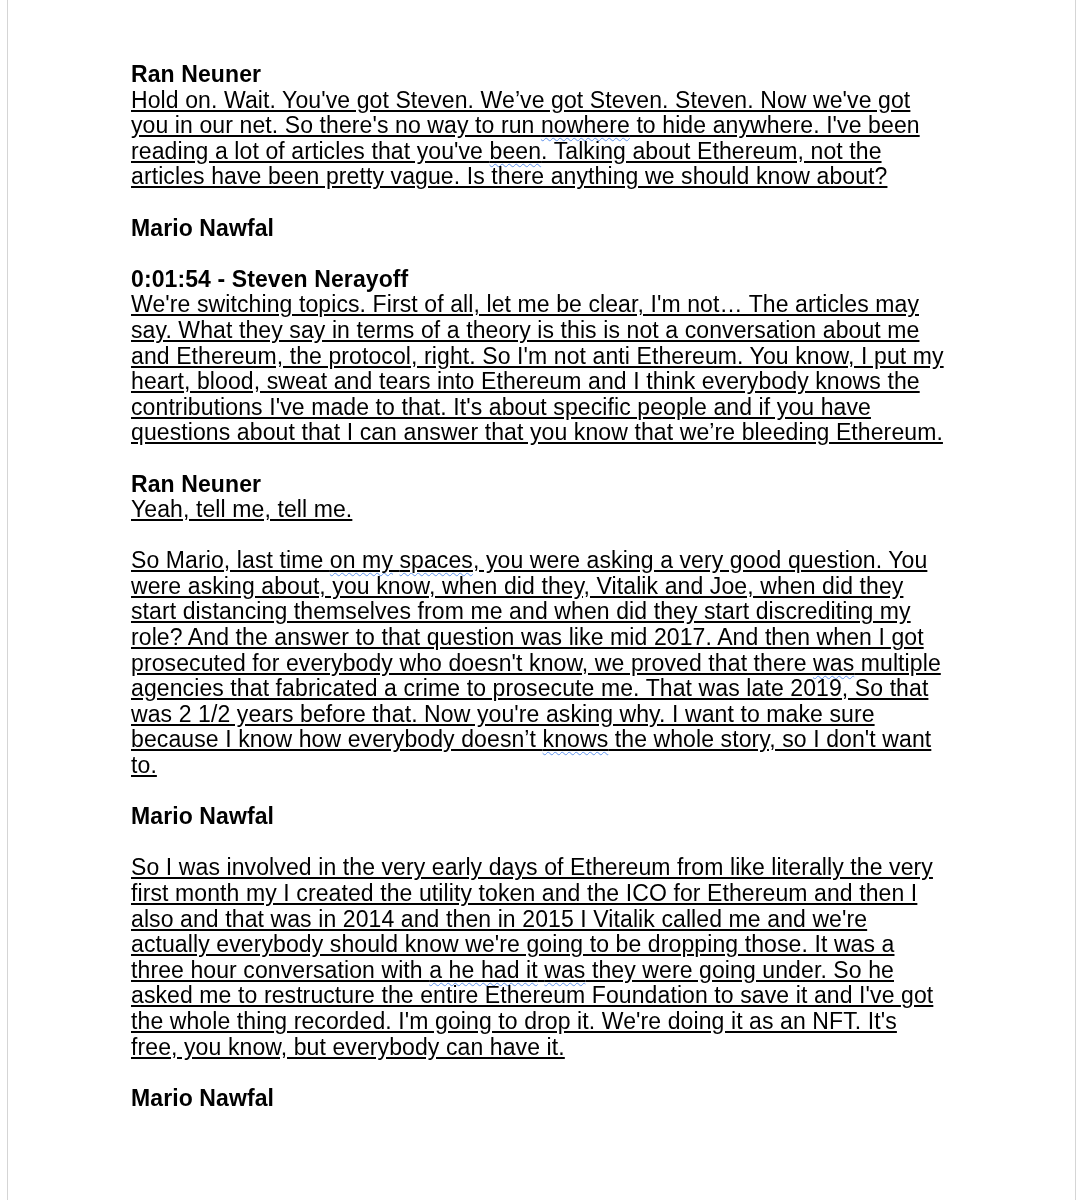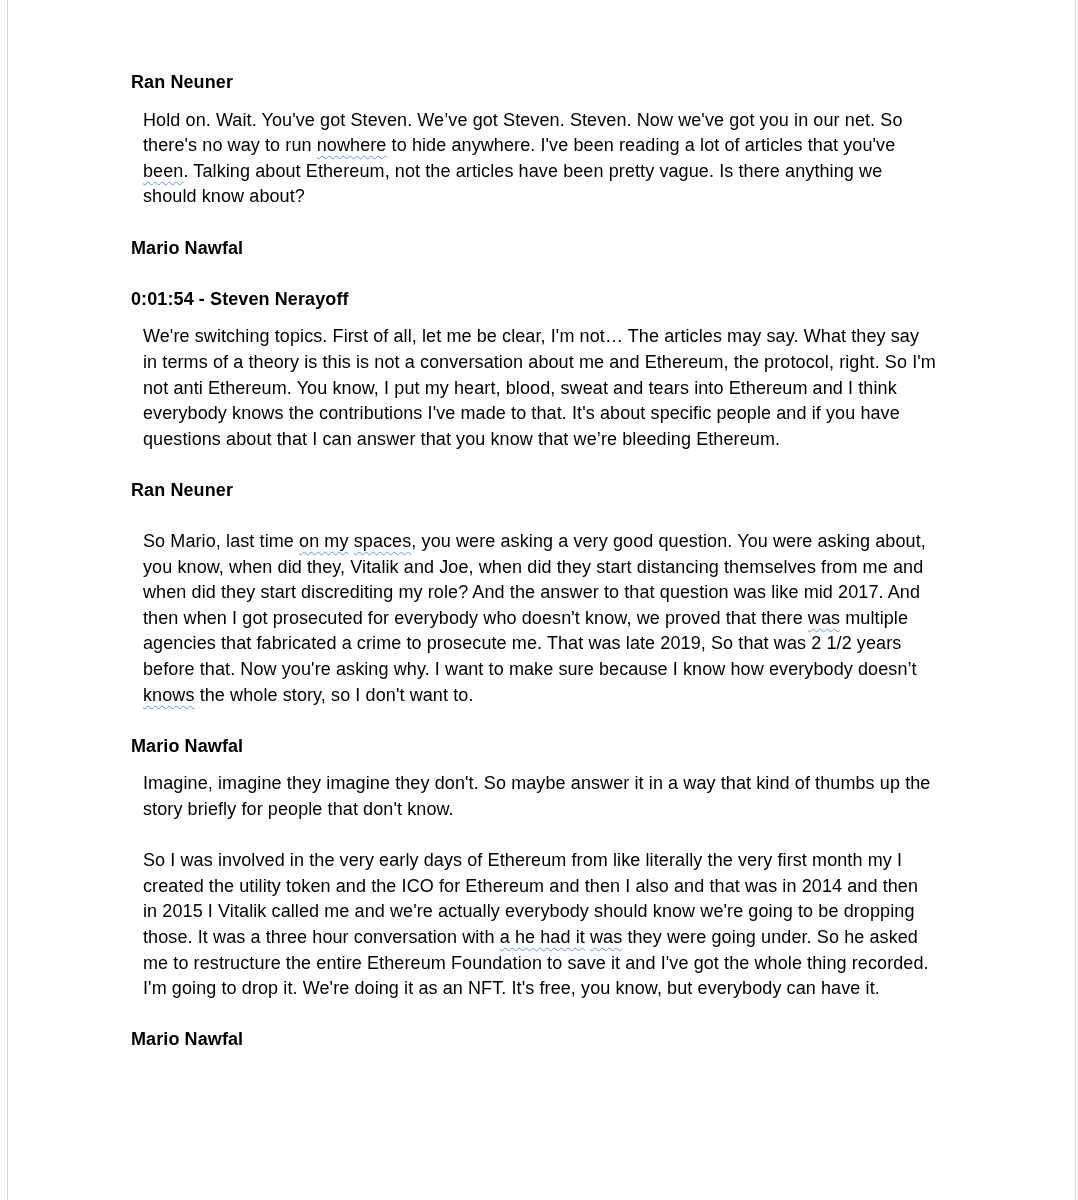--- a/index.html
+++ b/index.html
@@ -20,35 +20,36 @@
     top: 0;
     bottom: 0;
     width: 1px;
     background: var(--edge-color, #d5d5d5);
   }
   .page-edge.left  { left: 7px; }
   .page-edge.right { left: 1075px; }
 
   .transcript {
     position: absolute;
-    top: 70px;
+    top: 62px;
     left: 131px;
     width: 818px;
-    font-size: 18px;
+    font-size: 23px;
     line-height: 25.6px;
     letter-spacing: 0.1px;
   }
   .entry { margin: 0 0 25.6px 0; }
   .entry:last-child { margin-bottom: 0; }
   .speaker-line {
     font-weight: bold;
     margin: 0;
   }
   .entry p {
-    margin: 12px;
+    margin: 0;
+    text-decoration: underline;
   }
   .misspelled {
     text-decoration-line: underline;
     text-decoration-style: wavy;
     text-decoration-color: var(--squiggle-color, #5f93ec);
     text-decoration-thickness: 1px;
     text-underline-offset: 4px;
   }
 </style>
 </head>
@@ -64,27 +65,27 @@
     </div>
     <div class="entry">
       <div class="speaker-line">Mario Nawfal</div>
     </div>
     <div class="entry">
       <div class="speaker-line">0:01:54 - Steven Nerayoff</div>
       <p><span>We're switching topics. First of all, let me be clear, I'm not… The articles may say. What they say in terms of a theory is this is not a conversation about me and Ethereum, the protocol, right. So I'm not anti Ethereum. You know, I put my heart, blood, sweat and tears into Ethereum and I think everybody knows the contributions I've made to that. It's about specific people and if you have questions about that I can answer that you know that we’re bleeding Ethereum.</span></p>
     </div>
     <div class="entry">
       <div class="speaker-line">Ran Neuner</div>
+      <p><span>Yeah, tell me, tell me.</span></p>
     </div>
     <div class="entry">
       <p><span>So Mario, last time </span><span class="misspelled">on my</span><span> </span><span class="misspelled">spaces</span><span>, you were asking a very good question. You were asking about, you know, when did they, Vitalik and Joe, when did they start distancing themselves from me and when did they start discrediting my role? And the answer to that question was like mid 2017. And then when I got prosecuted for everybody who doesn't know, we proved that there </span><span class="misspelled">was</span><span> multiple agencies that fabricated a crime to prosecute me. That was late 2019, So that was 2 1/2 years before that. Now you're asking why. I want to make sure because I know how everybody doesn’t </span><span class="misspelled">knows</span><span> the whole story, so I don't want to.</span></p>
     </div>
     <div class="entry">
       <div class="speaker-line">Mario Nawfal</div>
-      <p><span>Imagine, imagine they imagine they don't. So maybe answer it in a way that kind of thumbs up the story briefly for people that don't know.</span></p>
     </div>
     <div class="entry">
       <p><span>So I was involved in the very early days of Ethereum from like literally the very first month my I created the utility token and the ICO for Ethereum and then I also and that was in 2014 and then in 2015 I Vitalik called me and we're actually everybody should know we're going to be dropping those. It was a three hour conversation with </span><span class="misspelled">a he had it</span><span> </span><span class="misspelled">was</span><span> they were going under. So he asked me to restructure the entire Ethereum Foundation to save it and I've got the whole thing recorded. I'm going to drop it. We're doing it as an NFT. It's free, you know, but everybody can have it.</span></p>
     </div>
     <div class="entry">
       <div class="speaker-line">Mario Nawfal</div>
     </div>
   </main>
 
 </body></html>

